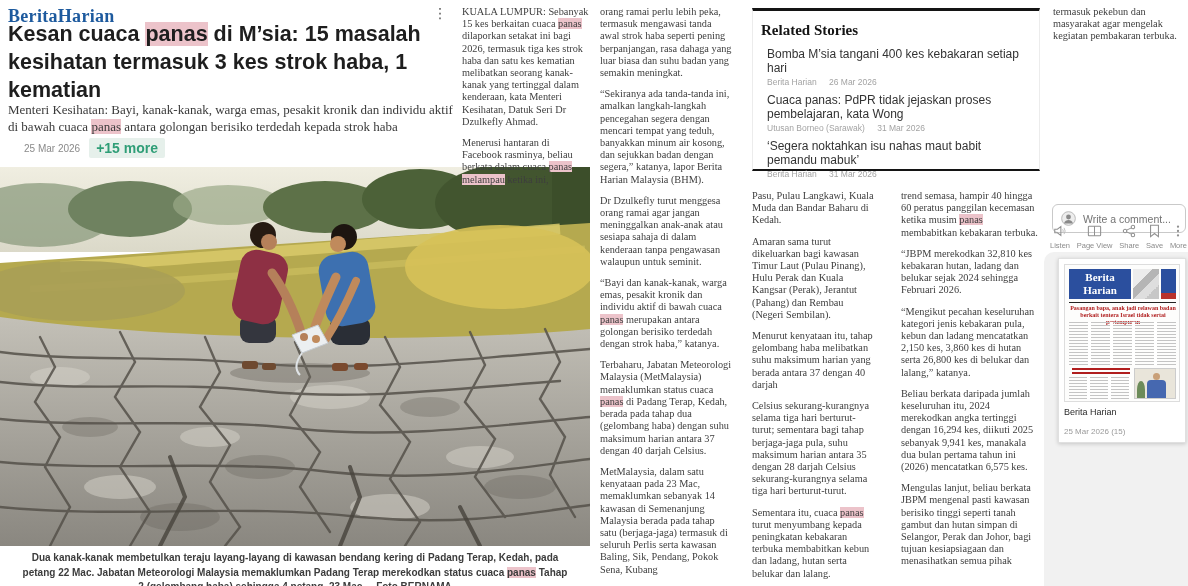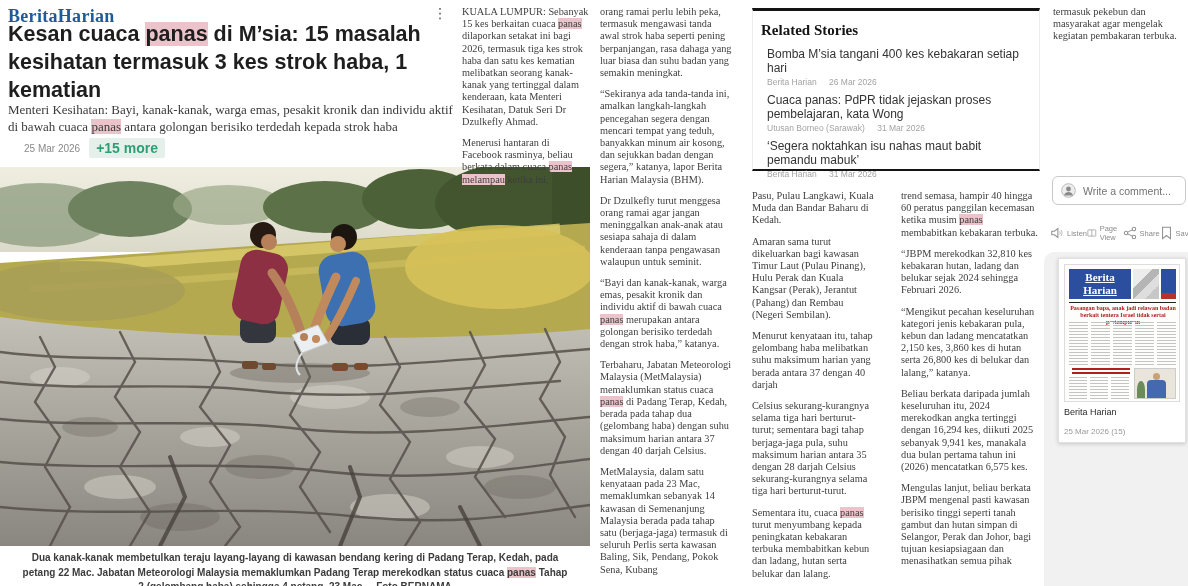--- a/index.html
+++ b/index.html
@@ -40,35 +40,35 @@
            border-top:3px solid #141414;border-bottom:2px solid #141414;
            border-left:1px solid #ececec;border-right:1px solid #ececec;padding:11px 8px 0;}
   .related h2{font-family:"Liberation Serif",serif;font-size:15px;margin:0 0 9px;color:#141414;}
   .rs-item{margin-bottom:7px;cursor:pointer;margin-left:6px;}
   .rs-title{font-size:12px;line-height:13.5px;color:#333;}
   .rs-meta{font-size:8.5px;color:#a3a3a3;margin-top:2px;}
   .rs-meta .rs-src{margin-right:10px;}
 
   
   .right-panel-bg{left:1044px;top:252px;width:144px;height:334px;background:#f1f1f1;border-top-left-radius:10px;}
-  .comment-box{left:1052px;top:176px;width:134px;height:29px;box-sizing:border-box;border:1px solid #c9c9c9;
+  .comment-box{left:1052px;top:204px;width:134px;height:29px;box-sizing:border-box;border:1px solid #c9c9c9;
                border-radius:6px;background:#fff;display:flex;align-items:center;gap:7px;padding:0 8px;cursor:text;}
   .comment-text{font-size:10.5px;color:#737373;white-space:nowrap;}
   .toolbar{left:1050px;top:224px;width:137px;display:flex;justify-content:space-between;}
-  .tb-item{display:flex;flex-direction:row;align-items:center;gap:3px;cursor:pointer;}
+  .tb-item{display:flex;flex-direction:column;align-items:center;gap:3px;cursor:pointer;}
   .tb-label{font-size:7.5px;color:#8b8b8b;}
   .tb-item svg{display:block;}
 
   
   .issue-card{left:1058px;top:258px;width:128px;box-sizing:border-box;background:#fff;border:1px solid #e0e0e0;
               box-shadow:0 1px 4px rgba(0,0,0,.18);padding:5px 5px 6px;cursor:pointer;}
   .fp{position:relative;width:116px;height:138px;background:#fdfdfc;border:1px solid #ddd;box-sizing:border-box;overflow:hidden;}
   .fp-mast{position:absolute;left:4px;top:4px;width:62px;height:30px;background:#2b4f9e;color:#fff;
            font-family:"Liberation Serif",serif;font-weight:bold;font-size:11px;line-height:13px;
-           text-align:center;padding-top:2px;box-sizing:border-box;text-decoration:underline;}
+           text-align:center;padding-top:2px;box-sizing:border-box;}
   .fp-photo{position:absolute;left:68px;top:4px;width:26px;height:30px;
             background:linear-gradient(135deg,#ececec 0 35%,#b5b5b5 35% 55%,#dedede 55% 75%,#c7c7c7 75%);}
   .fp-sidebox{position:absolute;left:96px;top:4px;width:15px;height:24px;background:#2b4f9e;}
   .fp-sidebox-strip{position:absolute;left:96px;top:28px;width:15px;height:6px;background:#b8322c;}
   .fp-rule{position:absolute;left:4px;top:37px;width:107px;height:1px;background:#222;}
   .fp-headline{position:absolute;left:5px;top:40px;width:106px;font-family:"Liberation Serif",serif;
                font-weight:bold;font-size:6px;line-height:7px;color:#b01e1e;text-align:center;}
   .fp-cols{position:absolute;left:4px;top:57px;width:107px;height:43px;
            background:repeating-linear-gradient(to right,transparent 0 19px,#fff 19px 22px),
                       repeating-linear-gradient(to bottom,#c4c4c4 0 1px,transparent 1px 3px);}

